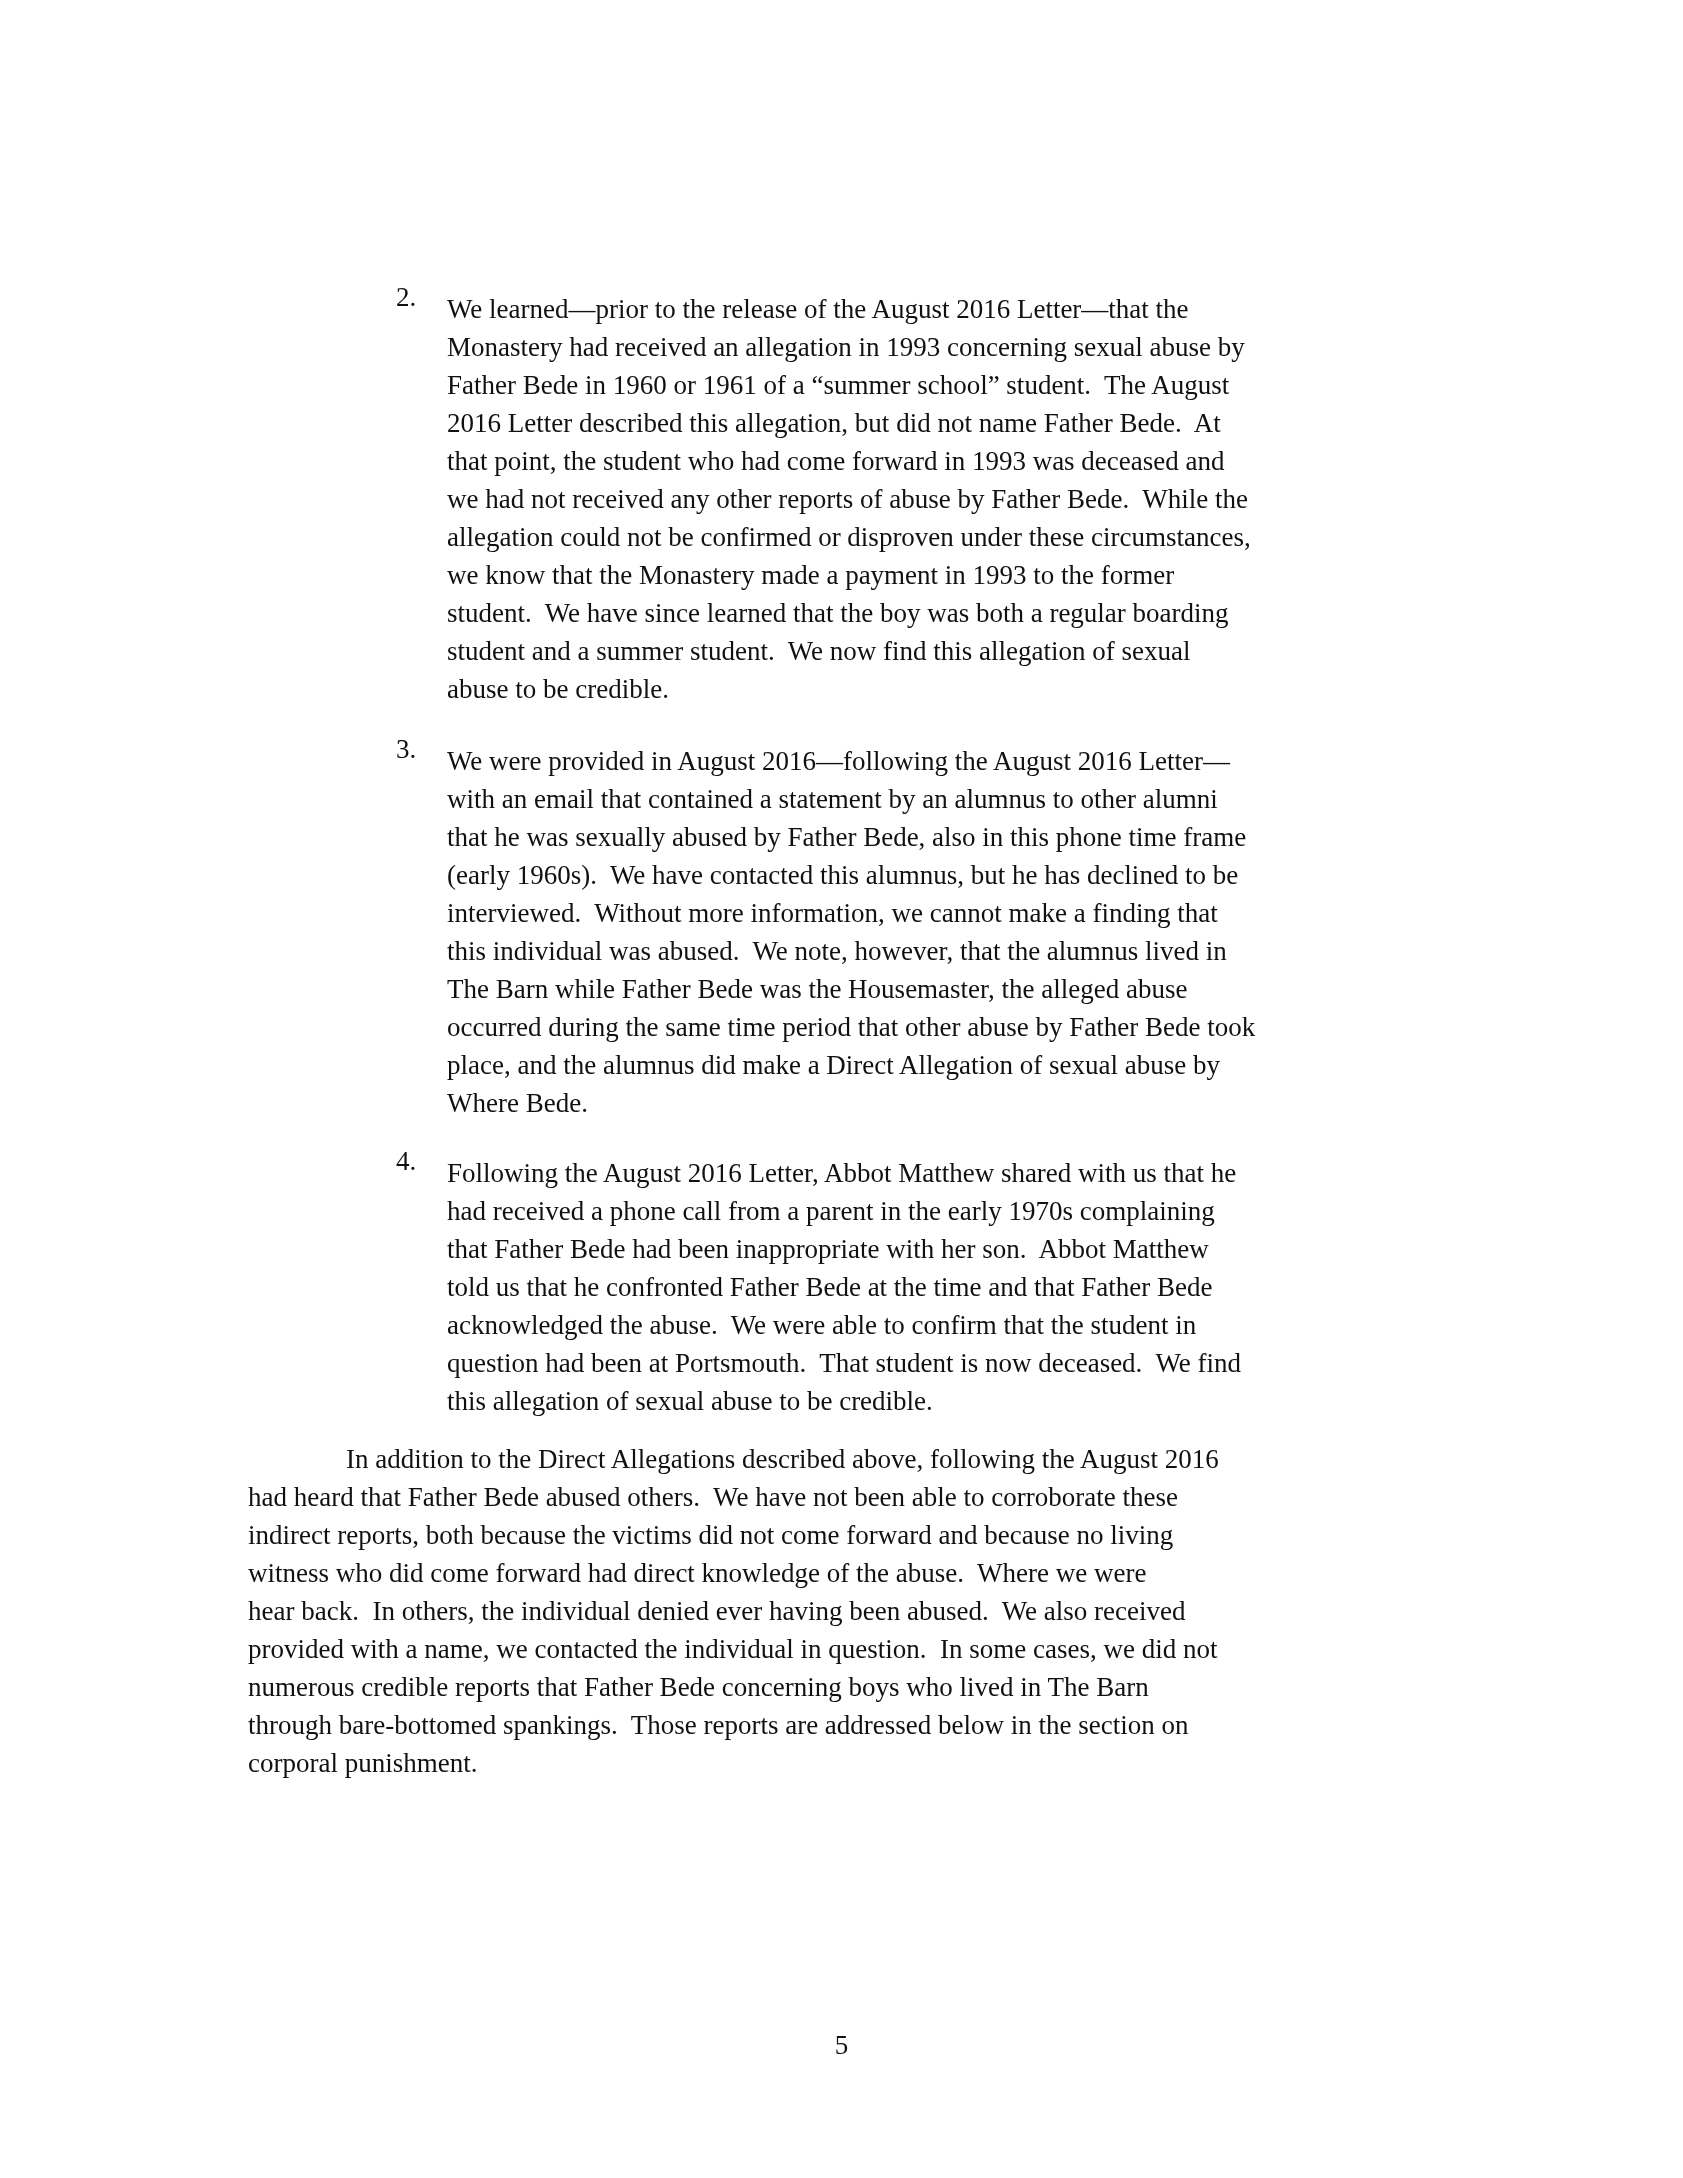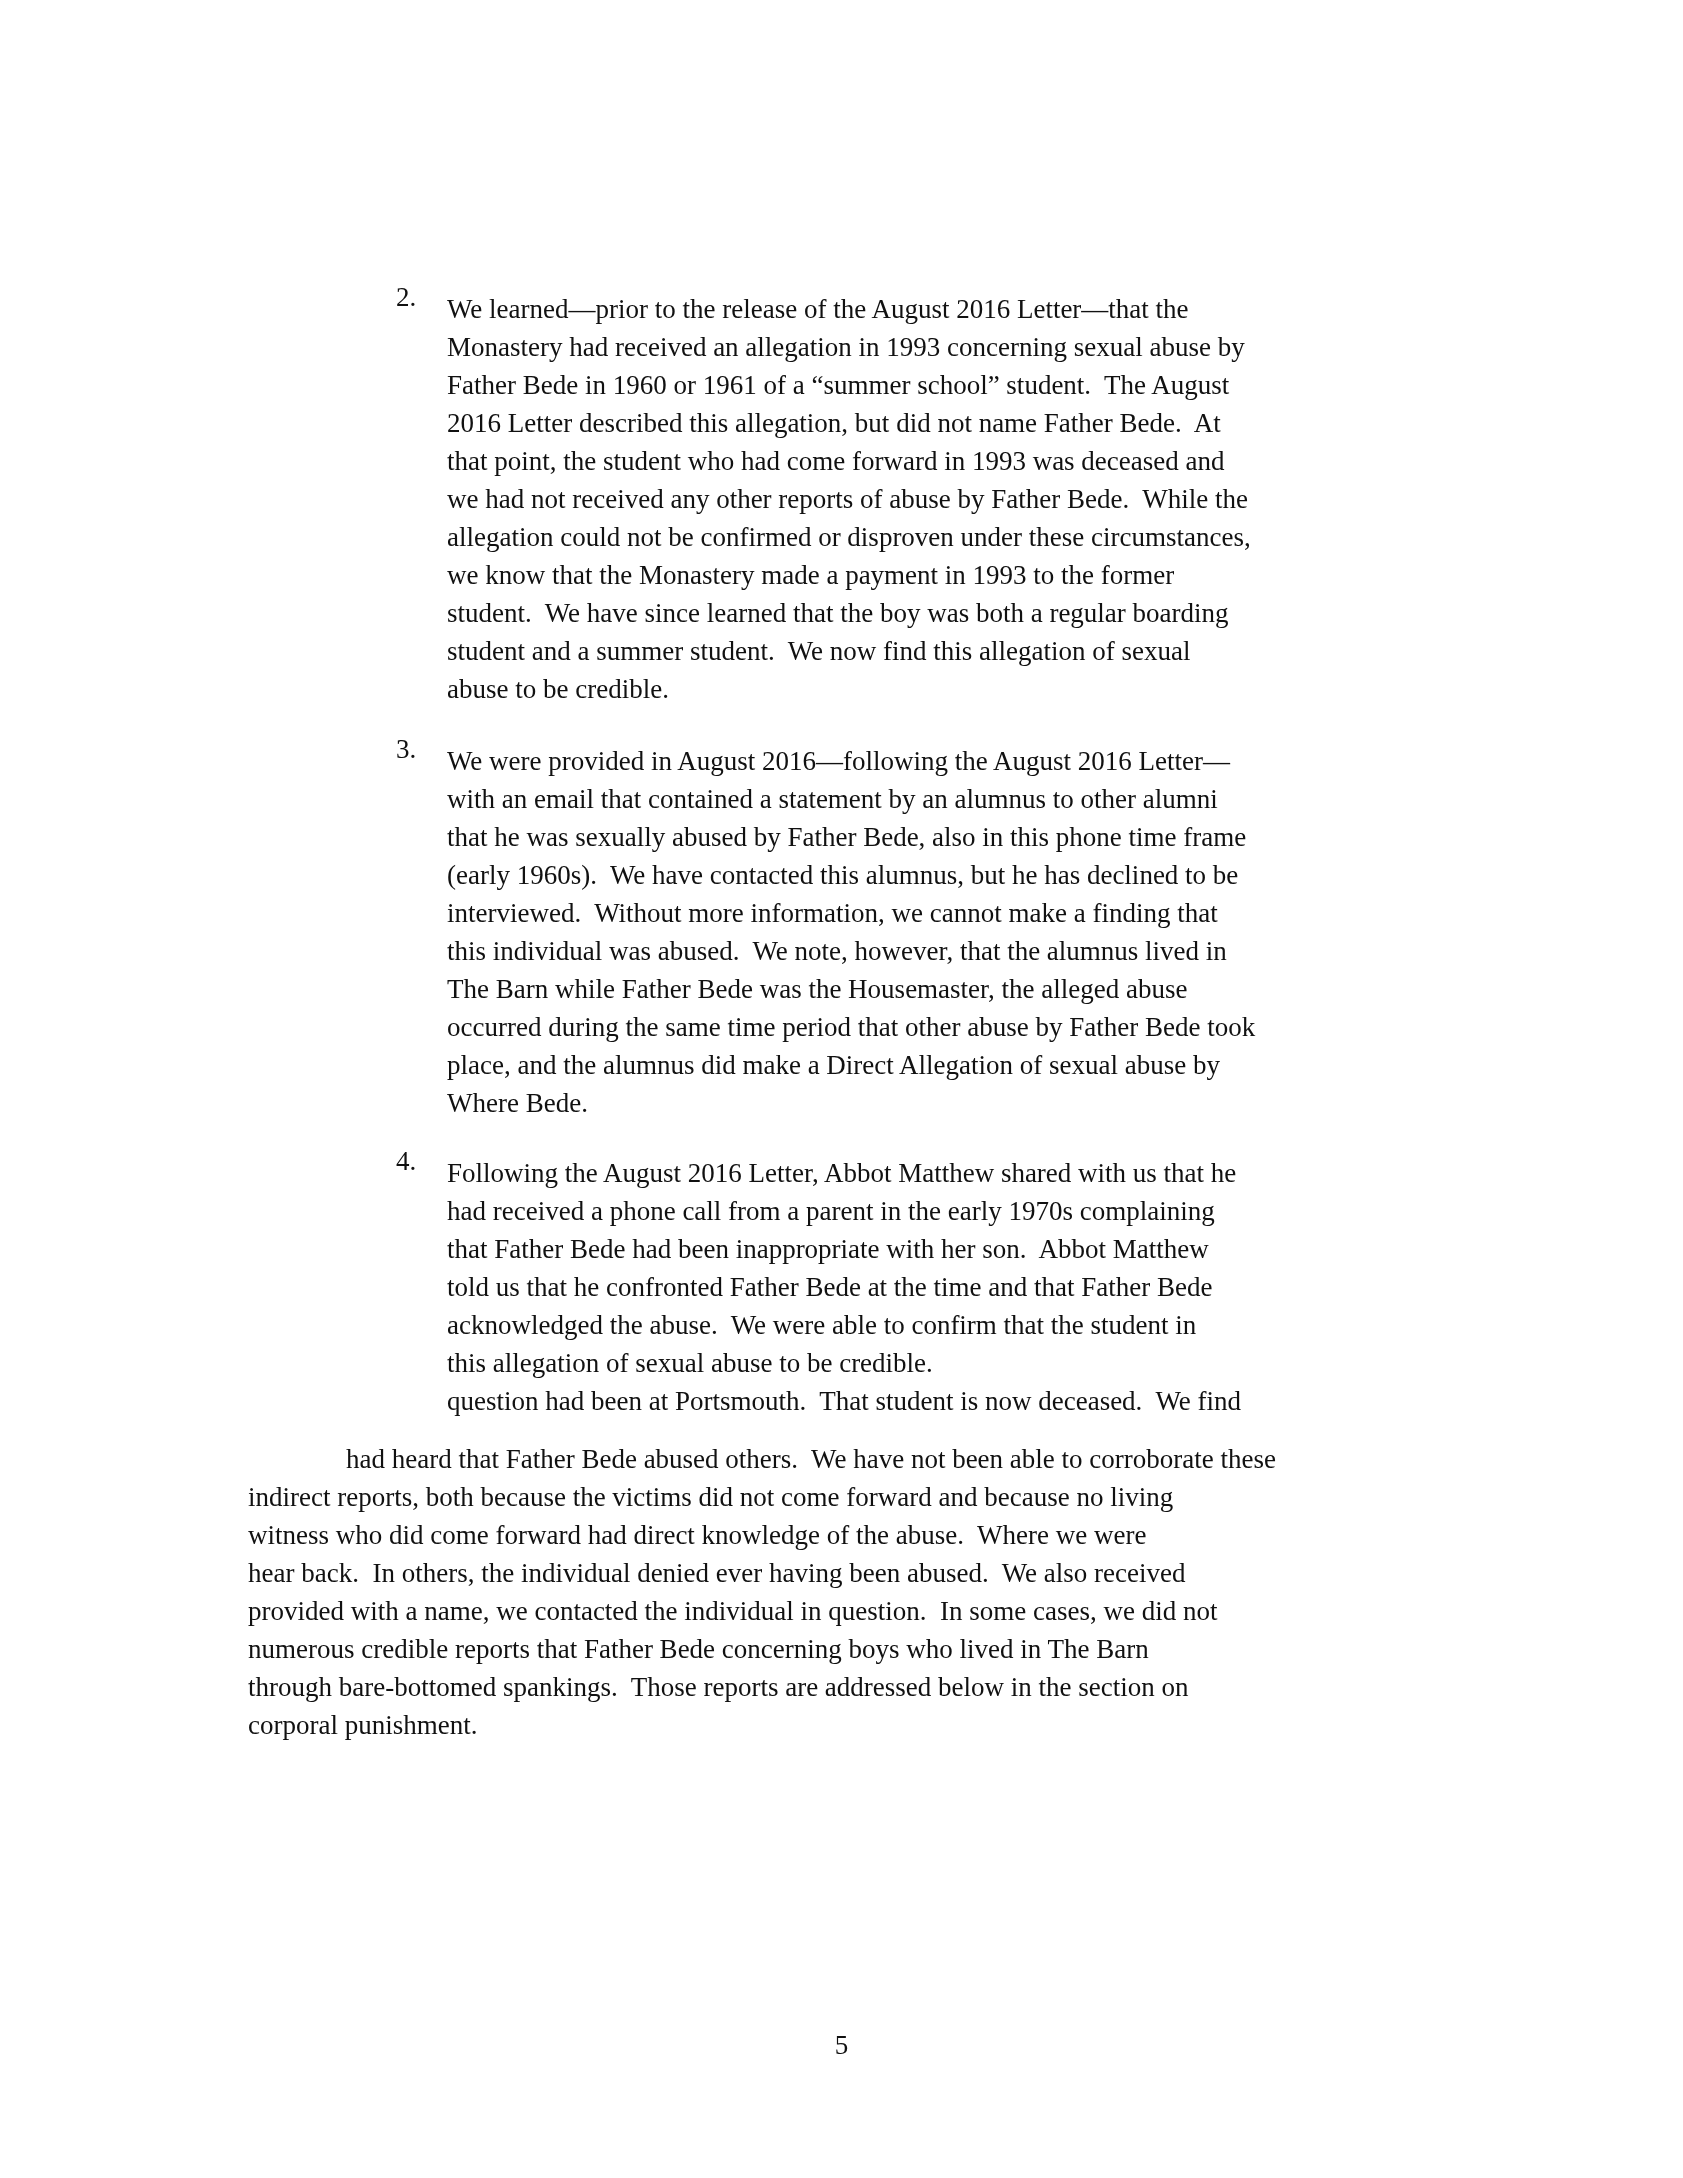--- a/index.html
+++ b/index.html
@@ -60,26 +60,27 @@
   </div>
 
   <div class="list-item" id="item-4">
     <span class="list-num">4.</span>
     <div class="list-body">
       <span class="line">Following the August 2016 Letter, Abbot Matthew shared with us that he</span>
       <span class="line">had received a phone call from a parent in the early 1970s complaining</span>
       <span class="line">that Father Bede had been inappropriate with her son.  Abbot Matthew</span>
       <span class="line">told us that he confronted Father Bede at the time and that Father Bede</span>
       <span class="line">acknowledged the abuse.  We were able to confirm that the student in</span>
+      <span class="line">question had been at Portsmouth.  That student is now deceased.  We find</span>
       <span class="line">this allegation of sexual abuse to be credible.</span>
-      <span class="line">question had been at Portsmouth.  That student is now deceased.  We find</span>
     </div>
   </div>
 
   <div class="para">
+    <span class="line">In addition to the Direct Allegations described above, following the August 2016</span>
     <span class="line">had heard that Father Bede abused others.  We have not been able to corroborate these</span>
     <span class="line">indirect reports, both because the victims did not come forward and because no living</span>
     <span class="line">witness who did come forward had direct knowledge of the abuse.  Where we were</span>
     <span class="line">hear back.  In others, the individual denied ever having been abused.  We also received</span>
     <span class="line">provided with a name, we contacted the individual in question.  In some cases, we did not</span>
     <span class="line">numerous credible reports that Father Bede concerning boys who lived in The Barn</span>
     <span class="line">through bare-bottomed spankings.  Those reports are addressed below in the section on</span>
     <span class="line">corporal punishment.</span>
   </div>
 

